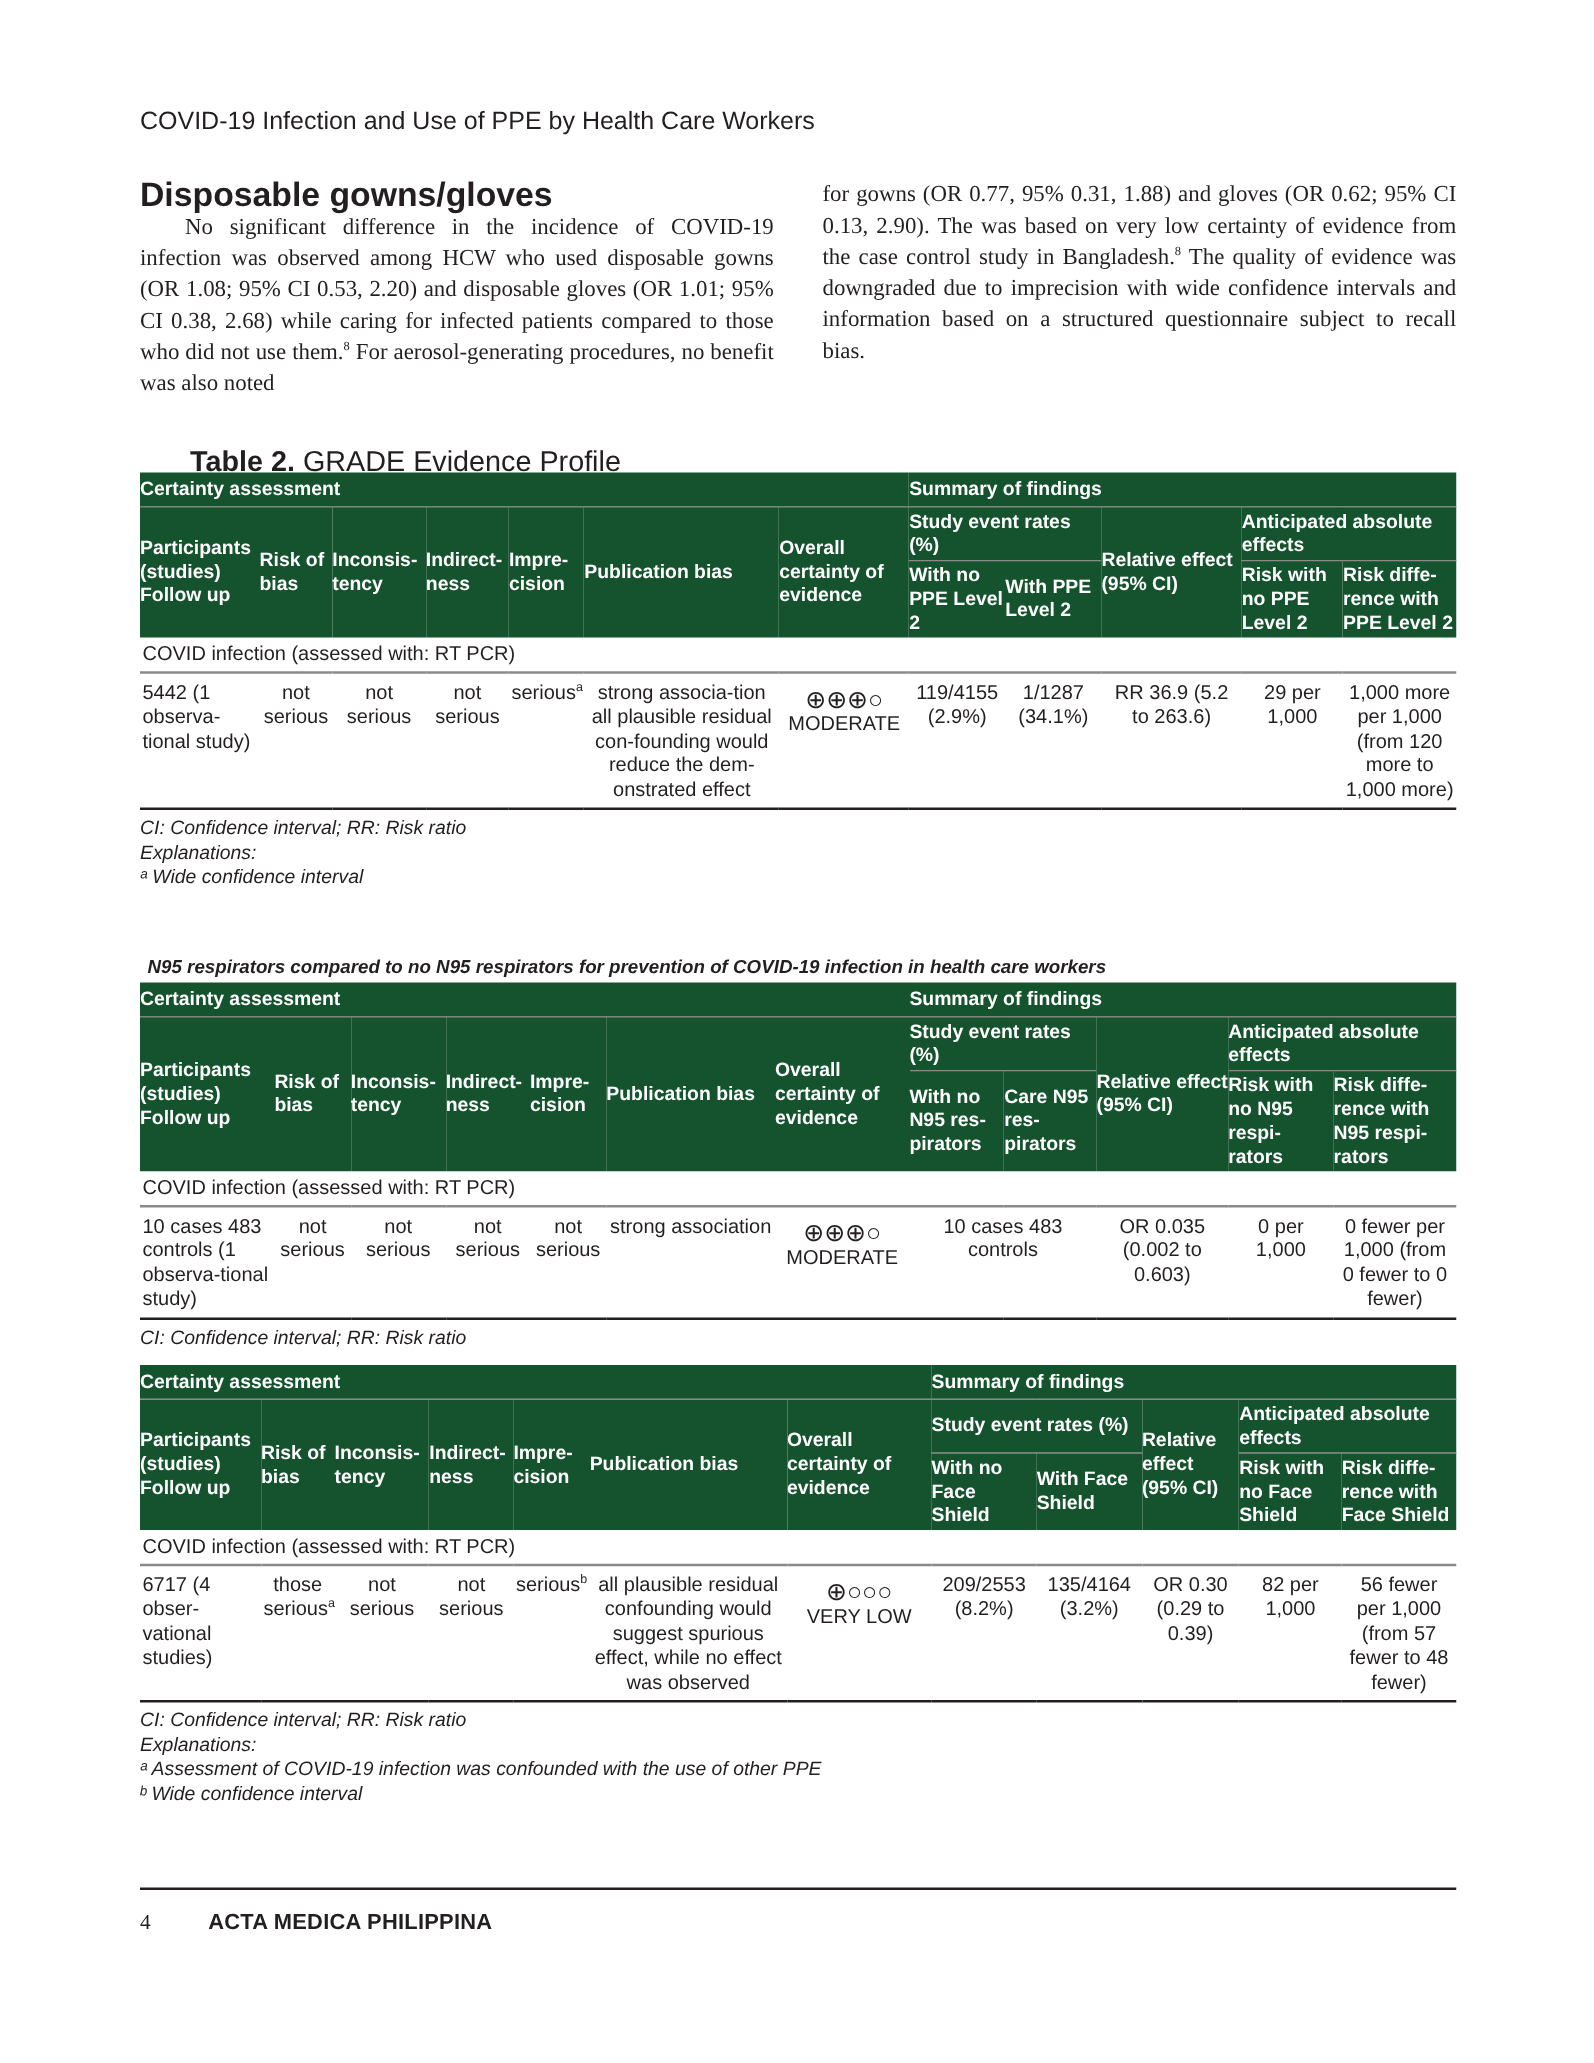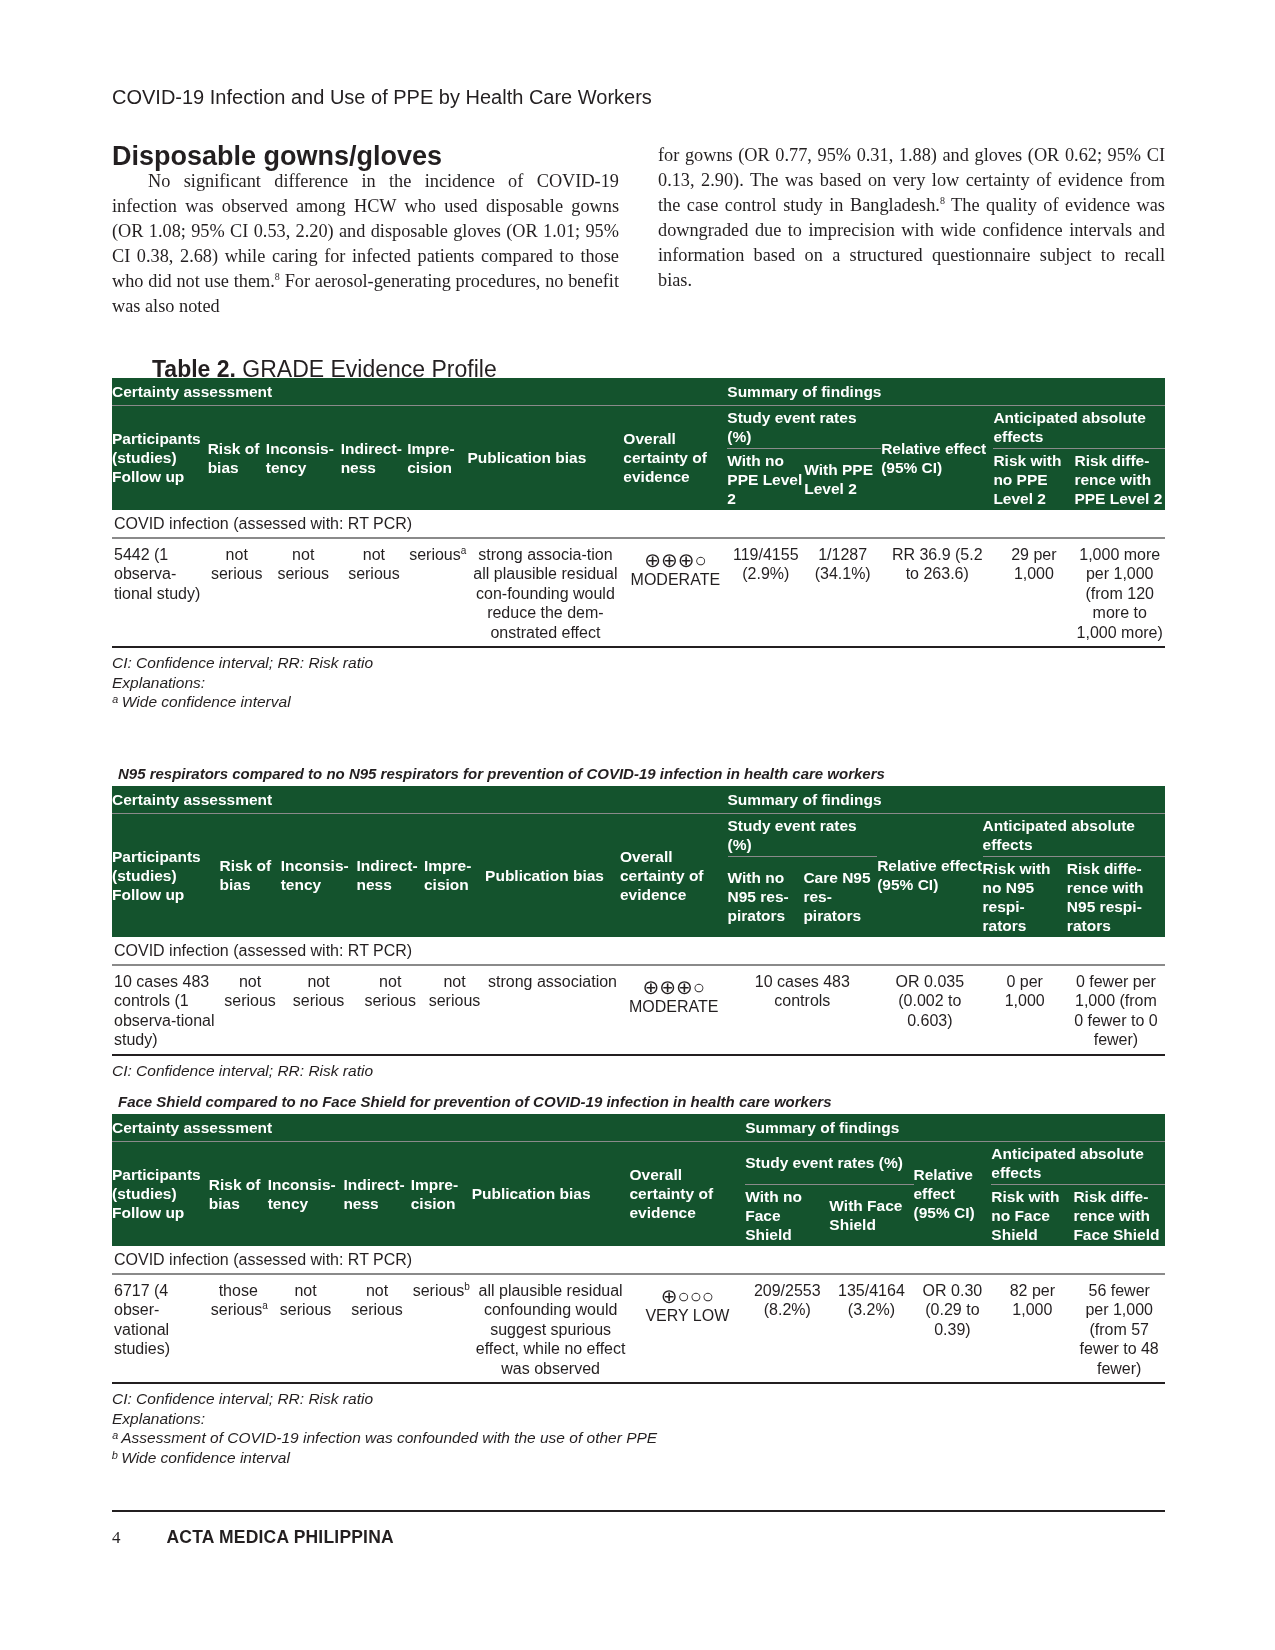--- a/index.html
+++ b/index.html
@@ -185,21 +185,20 @@
         <td>0 fewer per 1,000 (from 0 fewer to 0 fewer)</td>
       </tr>
     </tbody>
   </table>
   <div class="notes">
     <div>CI: Confidence interval; RR: Risk ratio</div>
   </div>
 </div>
 
 <div class="grade-block" style="top:1092px;">
-  <div class="grade-subtitle">Face Shield compared to no Face Shield for prevention of COVID-19 infection in health care workers</div>
   <table class="grade">
     <colgroup>
       <col style="width:92px">
         <col style="width:56px">
         <col style="width:72px">
         <col style="width:64px">
         <col style="width:58px">
         <col style="width:150px">
         <col style="width:110px">
         <col style="width:80px">

